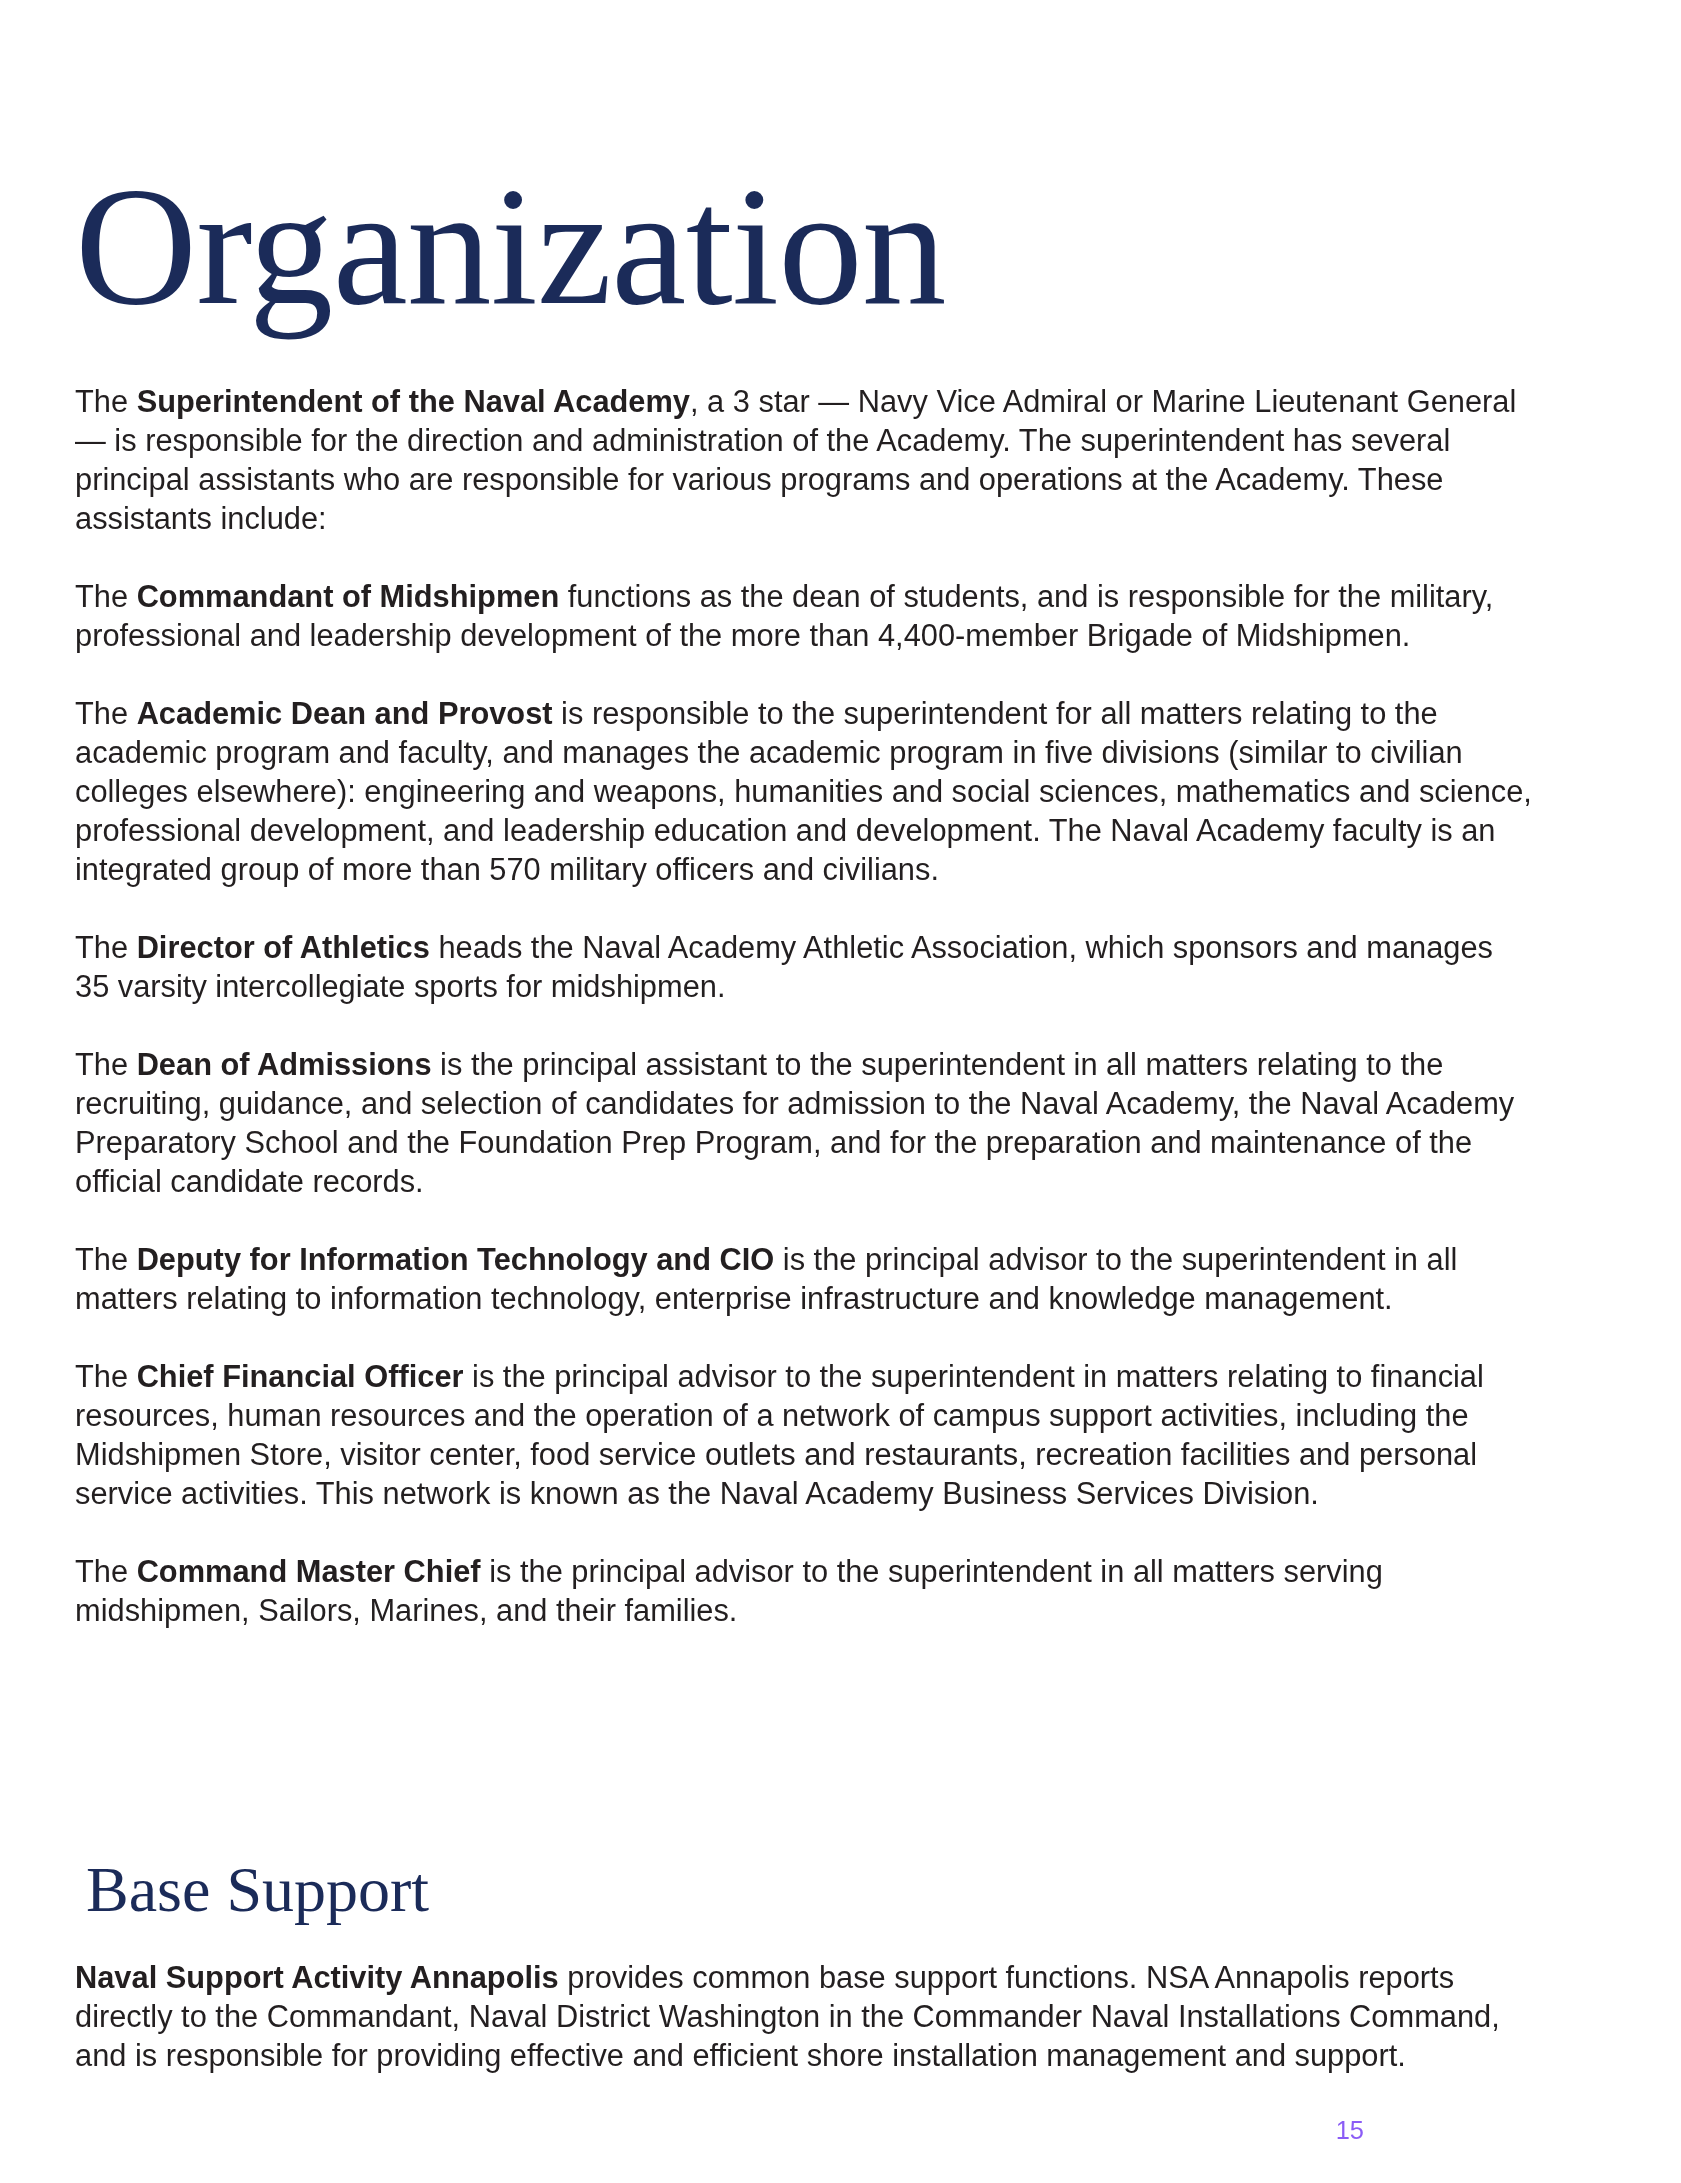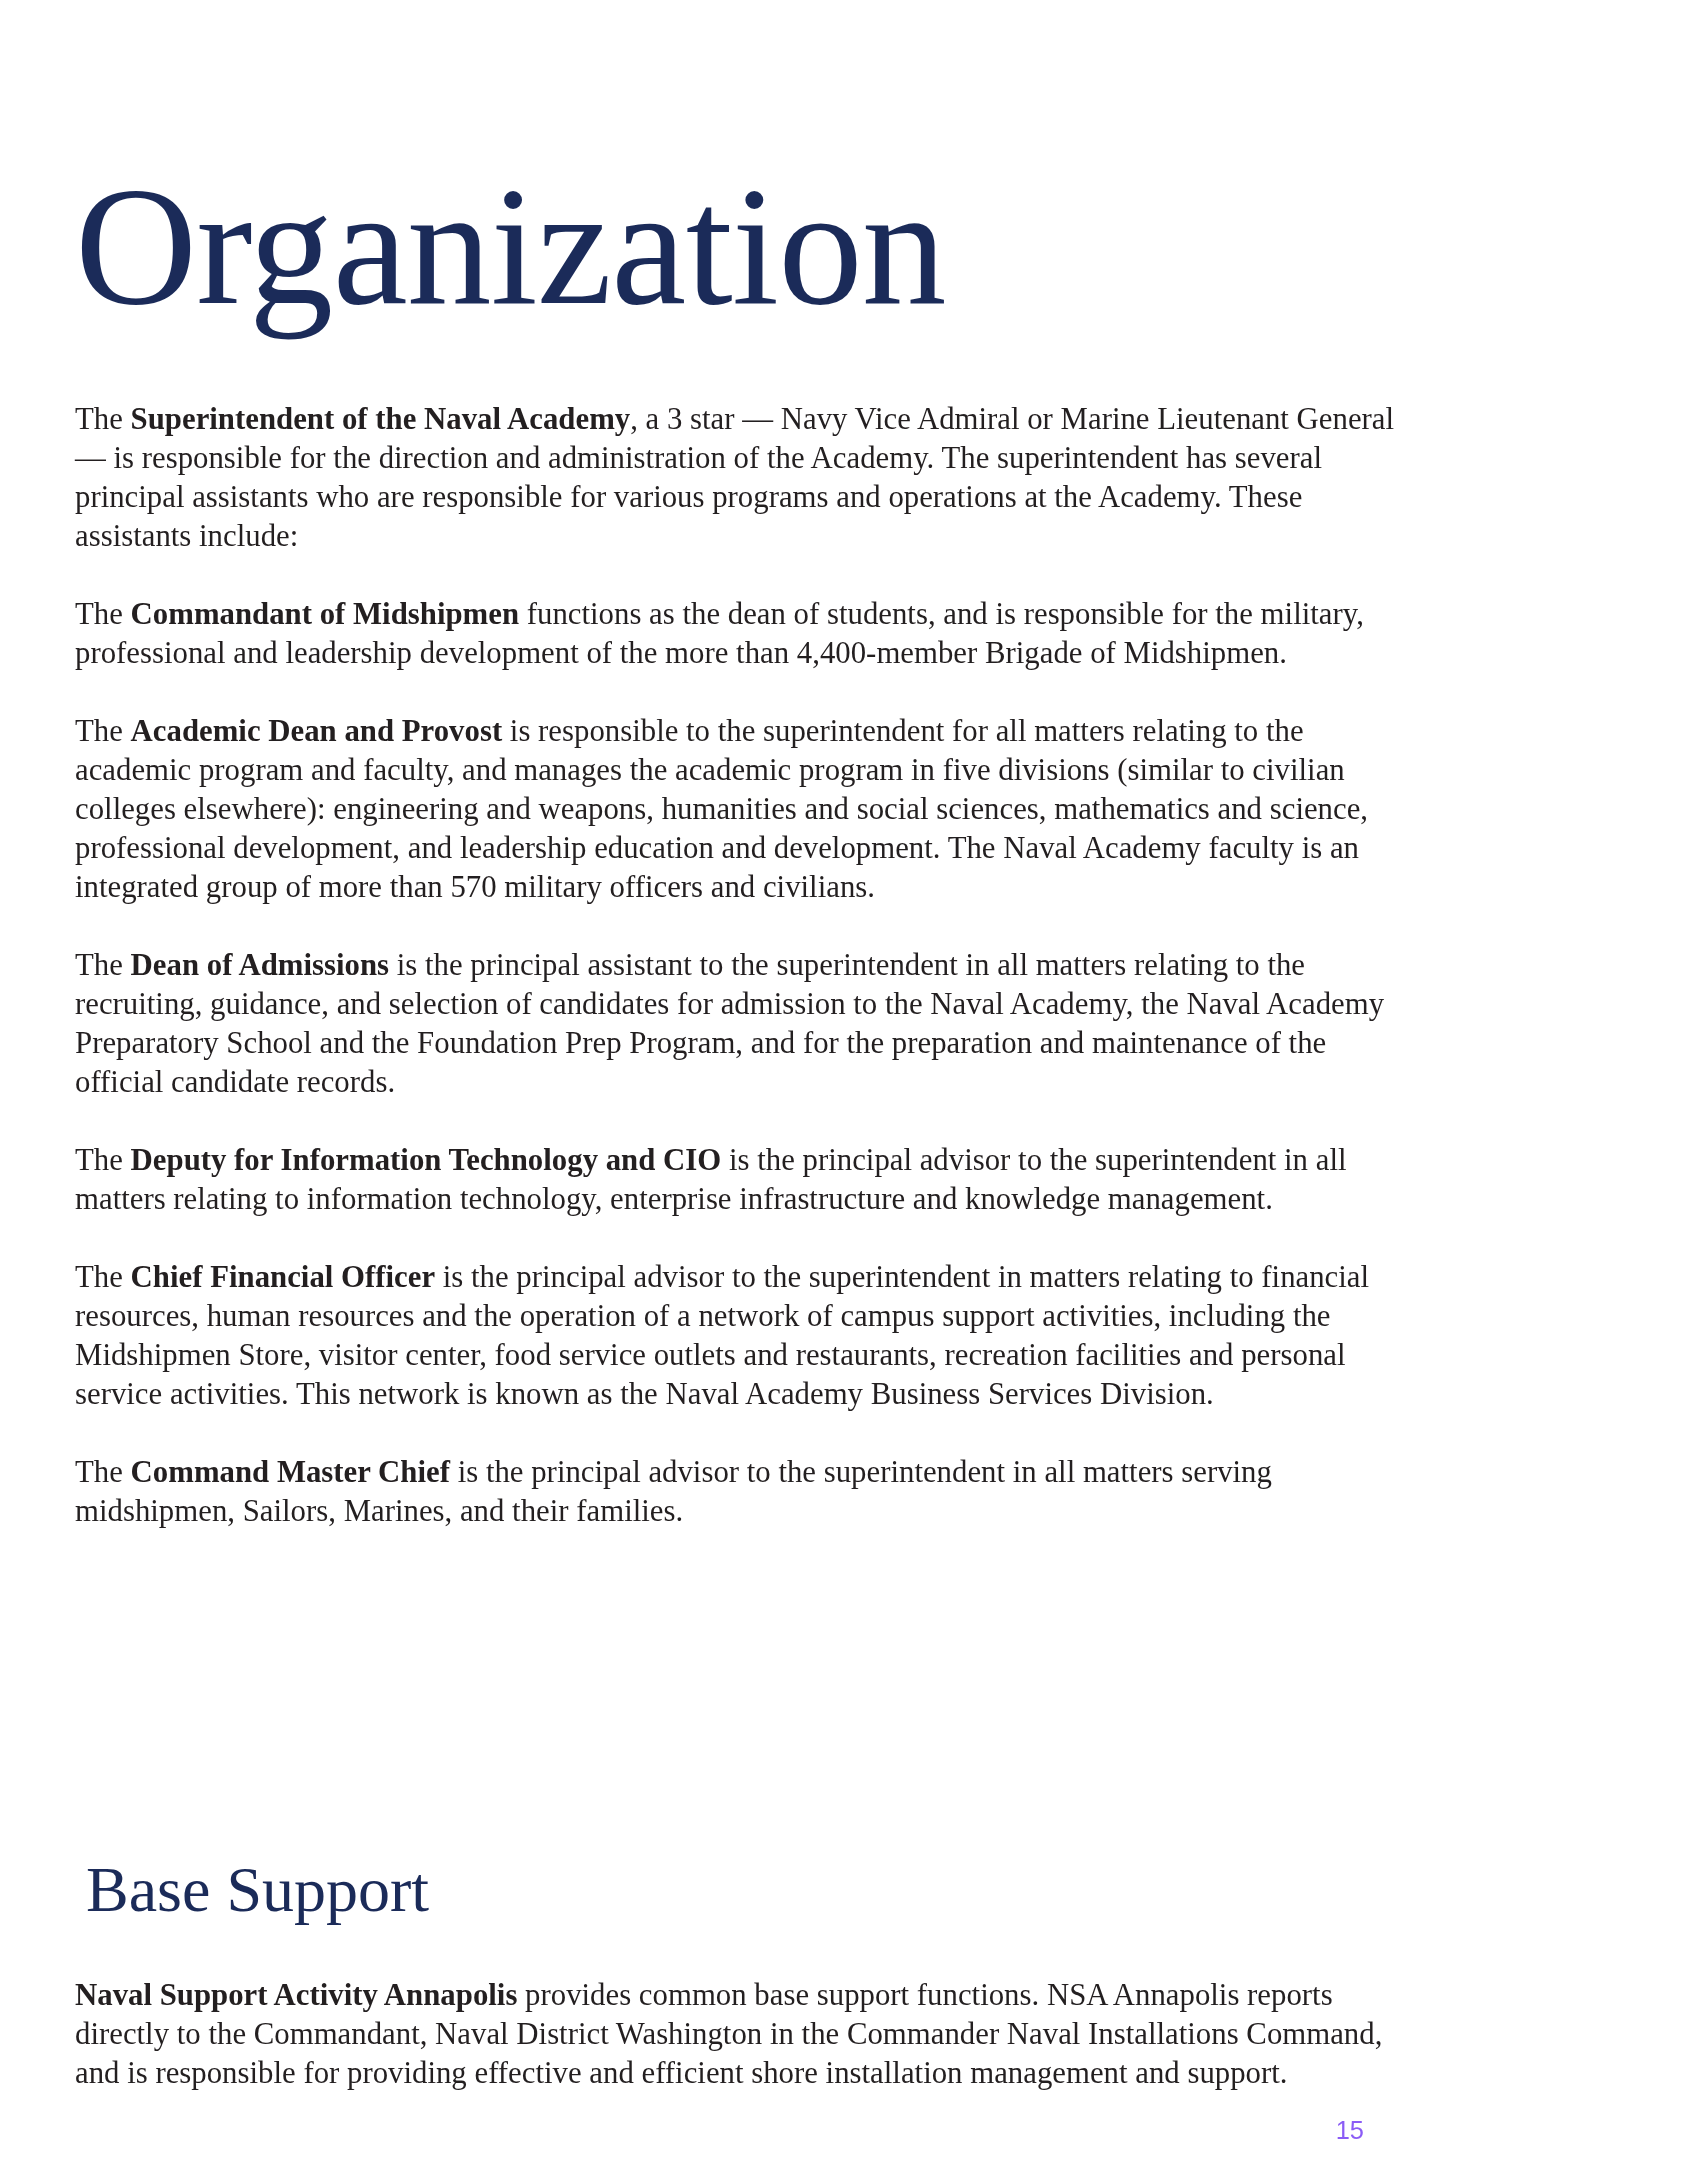--- a/index.html
+++ b/index.html
@@ -37,22 +37,21 @@
     position: absolute;
     left: 75px;
     width: 1539px;
     font-family: "Liberation Sans", "DejaVu Sans", sans-serif;
     font-weight: 400;
     font-size: 31px;
     line-height: 39px;
     color: #231f20;
   }
   .para {
-    margin: 17px 0 39px 0;
-    font-family: Liberation Serif, serif;
+    margin: 0 0 39px 0;
   }
   .line {
     display: block;
     white-space: nowrap;
     height: 39px;
   }
   .line b {
     font-weight: 700;
   }
   .subhead {
@@ -96,20 +95,24 @@
         <span class="line" style="transform-origin: left top; transform: scaleX(0.9935);"><span>professional and leadership development of the more than 4,400-member Brigade of Midshipmen.</span></span>
       </p>
       <p class="para">
         <span class="line" style="transform-origin: left top; transform: scaleX(0.9935);"><span>The </span><b>Academic Dean and Provost</b><span> is responsible to the superintendent for all matters relating to the</span></span>
         <span class="line" style="transform-origin: left top; transform: scaleX(0.9935);"><span>academic program and faculty, and manages the academic program in five divisions (similar to civilian</span></span>
         <span class="line" style="transform-origin: left top; transform: scaleX(0.9935);"><span>colleges elsewhere): engineering and weapons, humanities and social sciences, mathematics and science,</span></span>
         <span class="line" style="transform-origin: left top; transform: scaleX(0.9935);"><span>professional development, and leadership education and development. The Naval Academy faculty is an</span></span>
         <span class="line" style="transform-origin: left top; transform: scaleX(0.9935);"><span>integrated group of more than 570 military officers and civilians.</span></span>
       </p>
       <p class="para">
+        <span class="line" style="transform-origin: left top; transform: scaleX(0.9935);"><span>The </span><b>Director of Athletics</b><span> heads the Naval Academy Athletic Association, which sponsors and manages</span></span>
+        <span class="line" style="transform-origin: left top; transform: scaleX(0.9935);"><span>35 varsity intercollegiate sports for midshipmen.</span></span>
+      </p>
+      <p class="para">
         <span class="line" style="transform-origin: left top; transform: scaleX(0.9935);"><span>The </span><b>Dean of Admissions</b><span> is the principal assistant to the superintendent in all matters relating to the</span></span>
         <span class="line" style="transform-origin: left top; transform: scaleX(0.9935);"><span>recruiting, guidance, and selection of candidates for admission to the Naval Academy, the Naval Academy</span></span>
         <span class="line" style="transform-origin: left top; transform: scaleX(0.9935);"><span>Preparatory School and the Foundation Prep Program, and for the preparation and maintenance of the</span></span>
         <span class="line" style="transform-origin: left top; transform: scaleX(0.9935);"><span>official candidate records.</span></span>
       </p>
       <p class="para">
         <span class="line" style="transform-origin: left top; transform: scaleX(0.9935);"><span>The </span><b>Deputy for Information Technology and CIO</b><span> is the principal advisor to the superintendent in all</span></span>
         <span class="line" style="transform-origin: left top; transform: scaleX(0.9935);"><span>matters relating to information technology, enterprise infrastructure and knowledge management.</span></span>
       </p>
       <p class="para">

